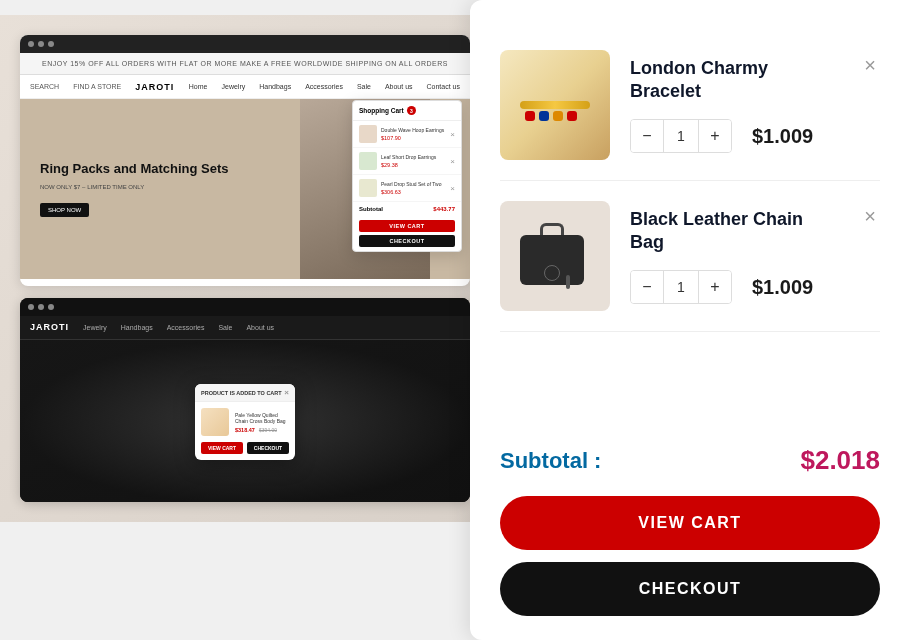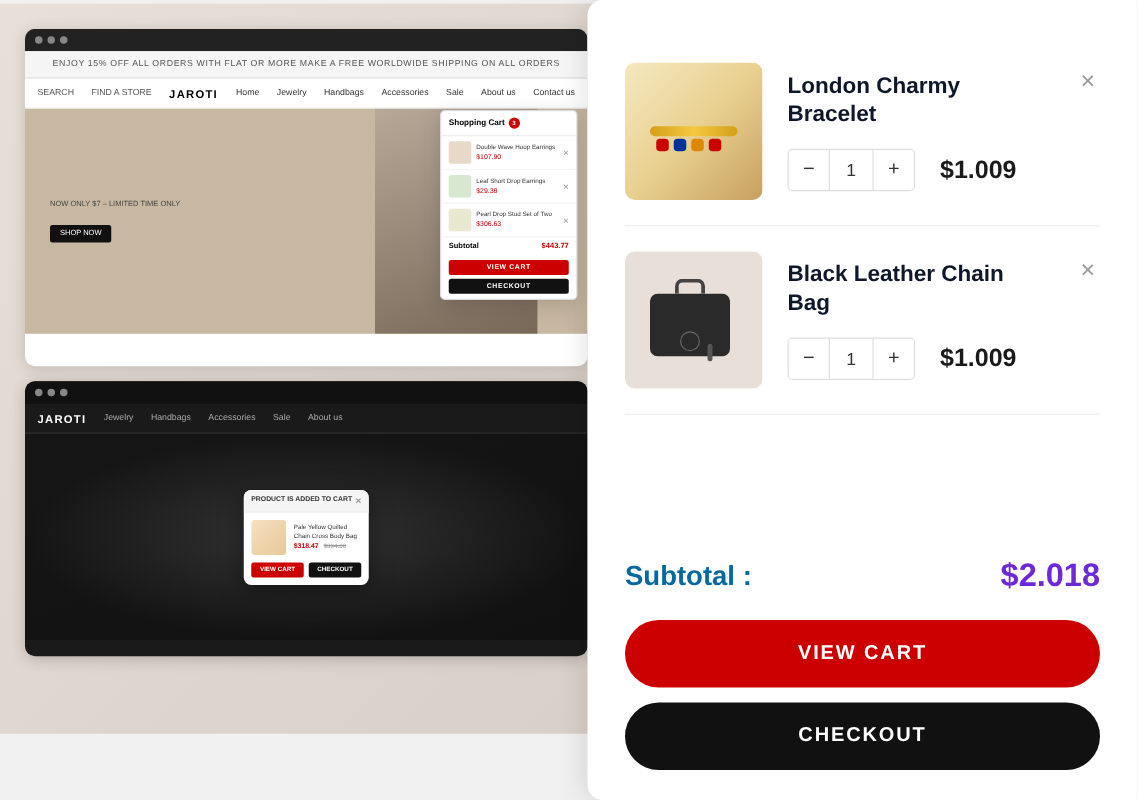--- a/index.html
+++ b/index.html
@@ -9,23 +9,23 @@
       background: #f0f0f0;
       font-family: 'Arial', sans-serif;
       overflow: hidden;
       position: relative;
     }
 
     
     .left-panel {
       position: absolute;
       left: 0;
-      top: 3px;
+      top: 15px;
       width: 490px;
-      height: 584px;
+      height: 507px;
       display: flex;
       flex-direction: column;
       gap: 12px;
       padding: 20px;
     }
 
     
     .screenshot-top {
       background: #fff;
       border-radius: 8px;
@@ -546,21 +546,21 @@
       align-items: center;
     }
     .subtotal-label {
       font-size: 22px;
       font-weight: 700;
       color: #0369a1;
     }
     .subtotal-value {
       font-size: 26px;
       font-weight: 700;
-      color: #6d28d9;
+      color: #be185d;
     }
 
     
     .cart-actions {
       padding: 0 30px 24px;
       display: flex;
       flex-direction: column;
       gap: 12px;
     }
     .view-cart-btn {
@@ -618,20 +618,21 @@
       <span class="nav-item">Home</span>
       <span class="nav-item">Jewelry</span>
       <span class="nav-item">Handbags</span>
       <span class="nav-item">Accessories</span>
       <span class="nav-item">Sale</span>
       <span class="nav-item">About us</span>
       <span class="nav-item">Contact us</span>
     </div>
     <div class="screen-hero">
       <div class="hero-text-area">
+        <div class="hero-title">Ring Packs and Matching Sets</div>
         <div class="hero-subtitle">NOW ONLY $7 – LIMITED TIME ONLY</div>
         <div class="hero-btn">SHOP NOW</div>
       </div>
       <div class="hero-image">
         <div class="hero-person"></div>
       </div>
     </div>
 
     <div class="mini-cart">
       <div class="mini-cart-header">

